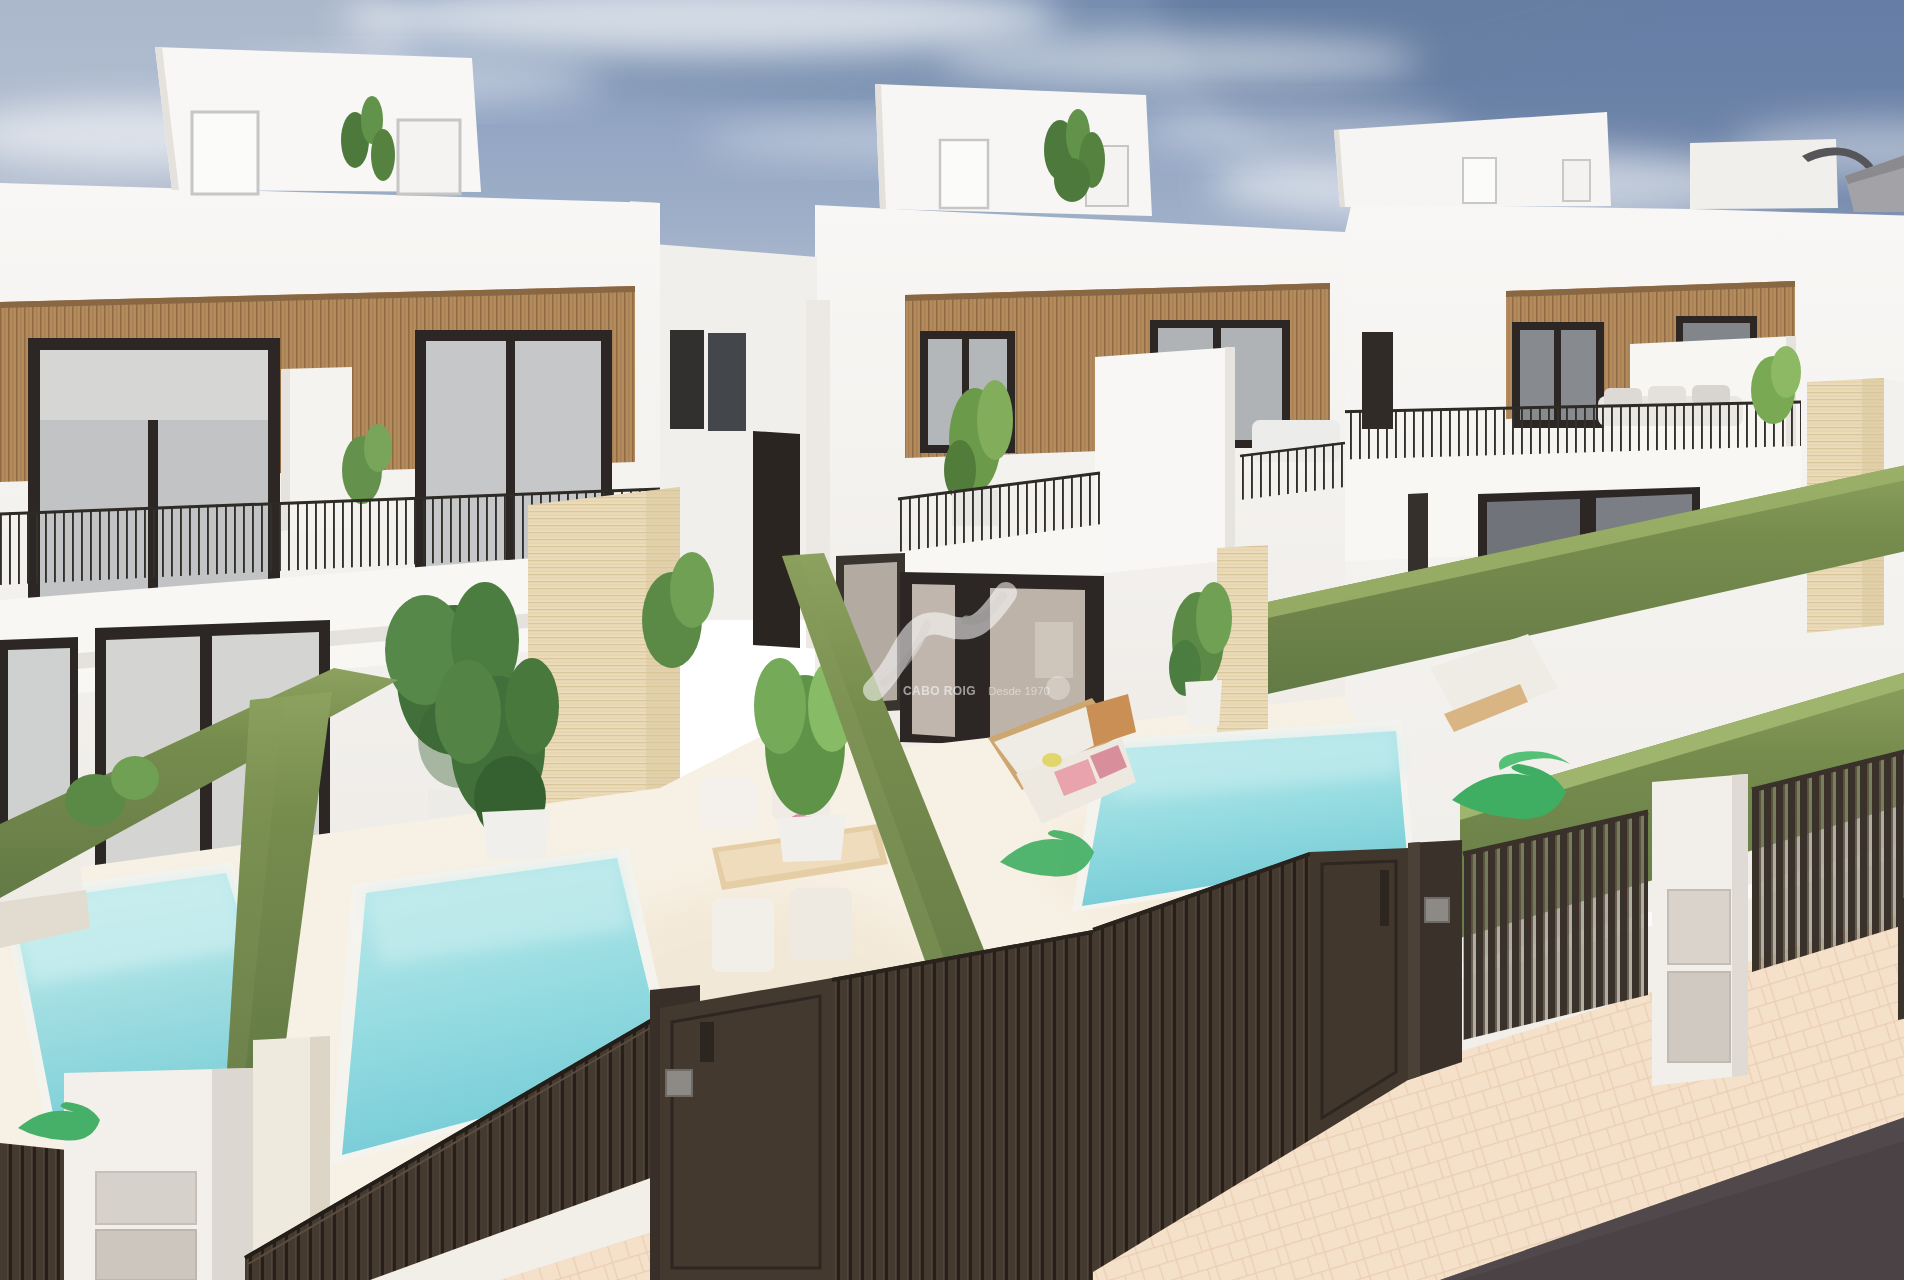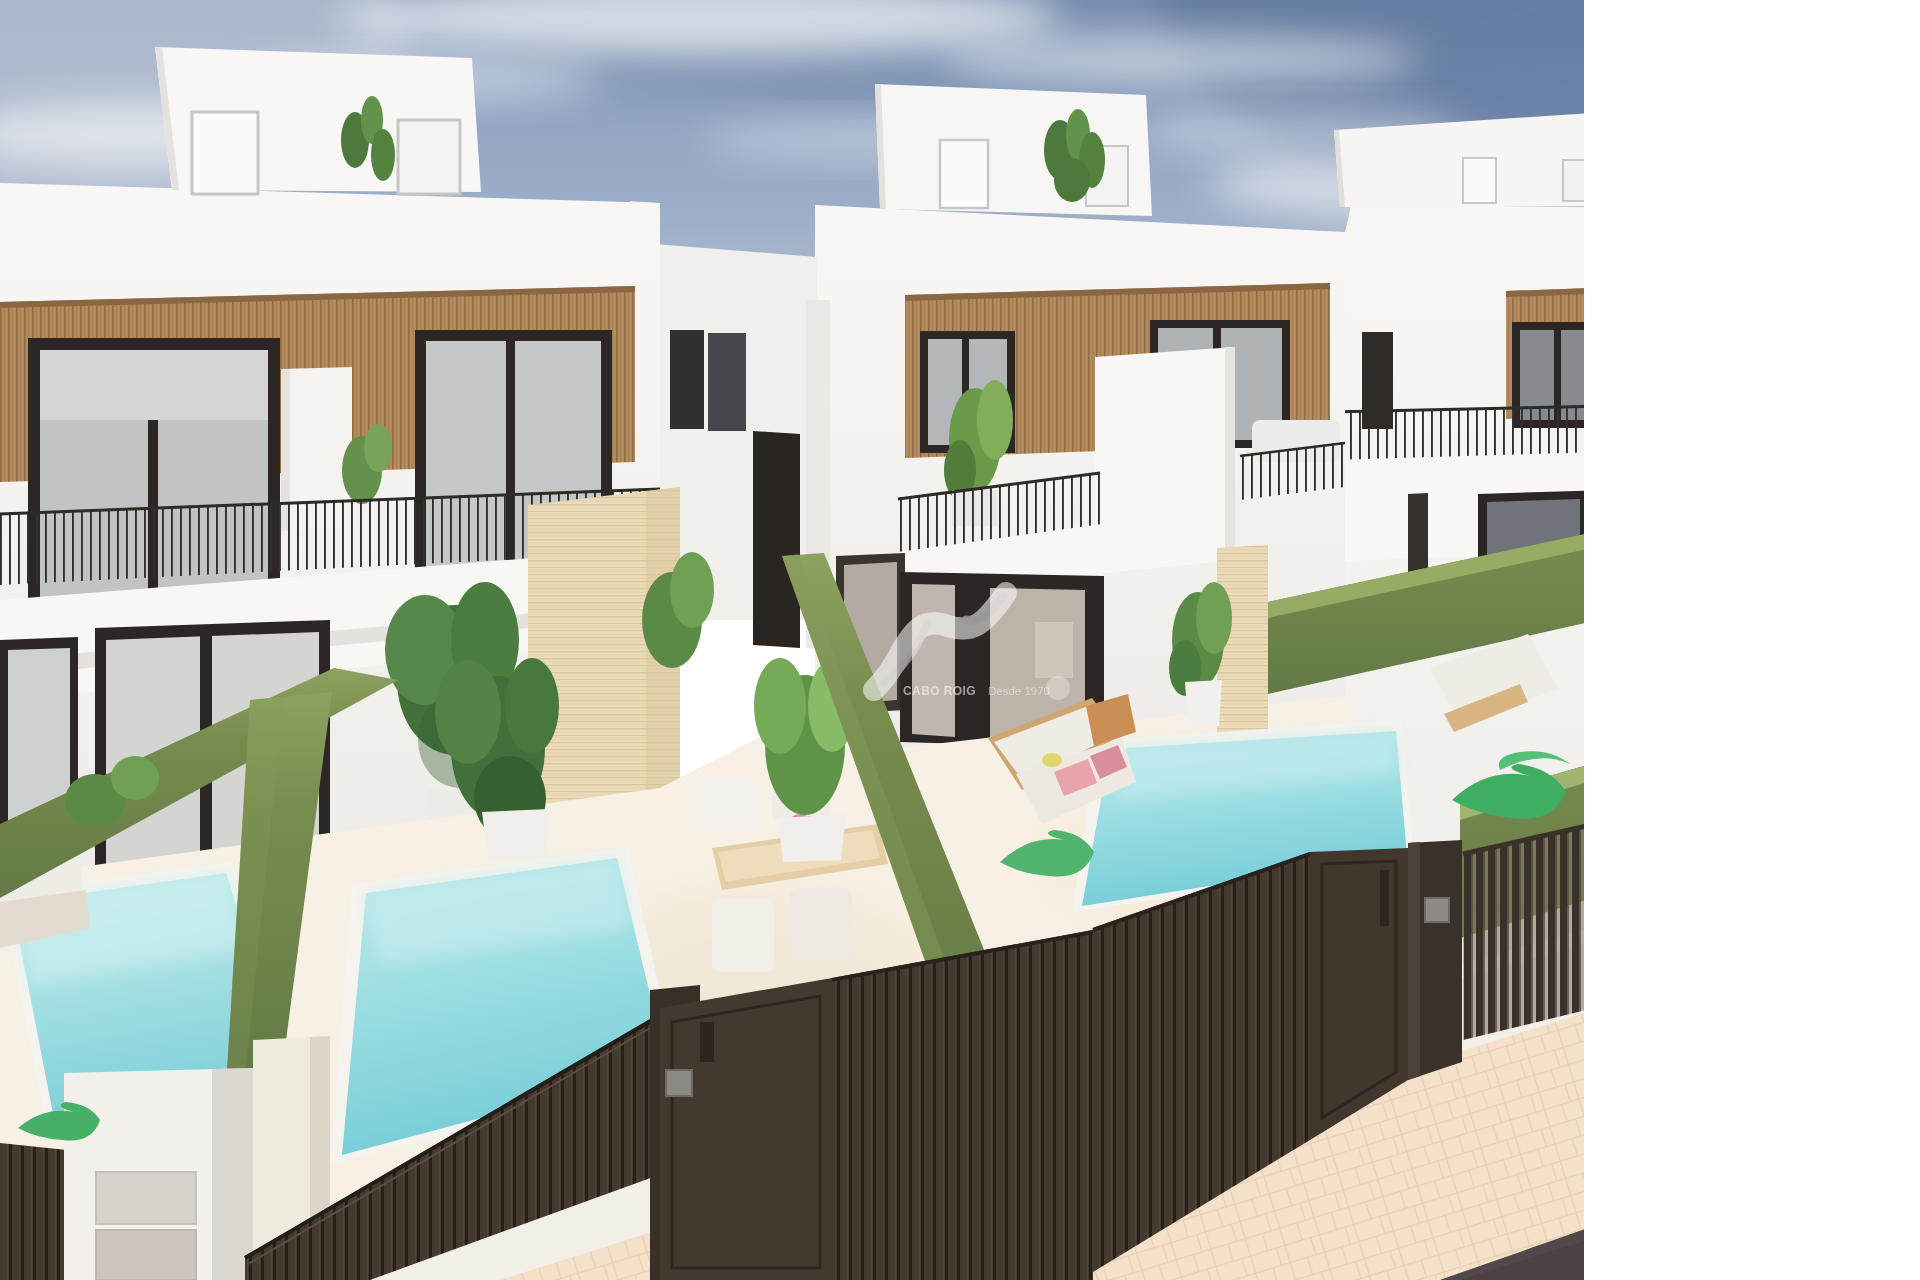--- a/index.html
+++ b/index.html
@@ -1,15 +1,15 @@
 <!DOCTYPE html>
 <html><head><meta charset="utf-8">
 <style>
 html,body{margin:0;padding:0;background:#fff;font-family:"Liberation Sans",sans-serif;}
-#stage{width:1584px;height:1280px;overflow:hidden;position:relative;}
+#stage{width:1904px;height:1280px;overflow:hidden;position:relative;}
 svg{display:block;}
 </style></head>
 <body>
 <div id="stage">
 <svg width="1920" height="1280" viewBox="0 0 1920 1280">
 <defs>
 <linearGradient id="skyg" x1="0" y1="0" x2="0" y2="1">
 <stop offset="0" stop-color="#8399bc"></stop>
           <stop offset="0.4" stop-color="#9fafc8"></stop>
 <stop offset="0.75" stop-color="#c9d2dc"></stop>

